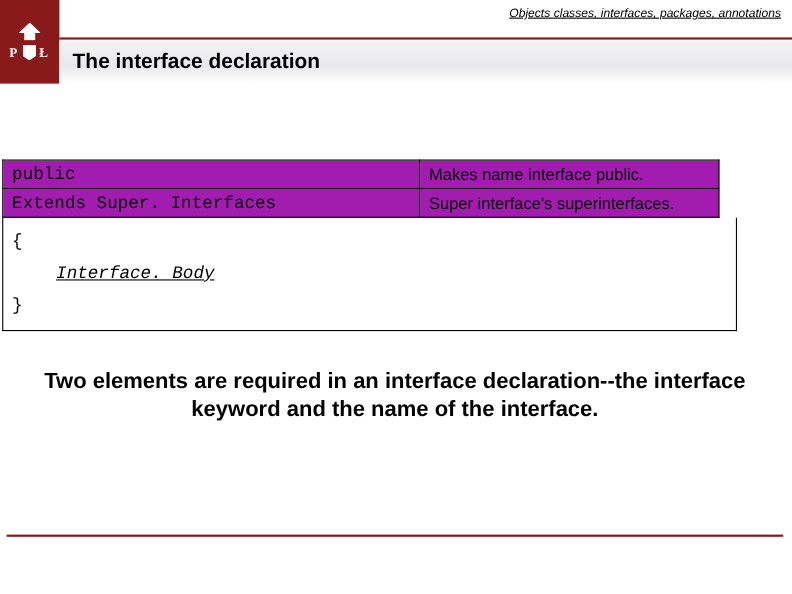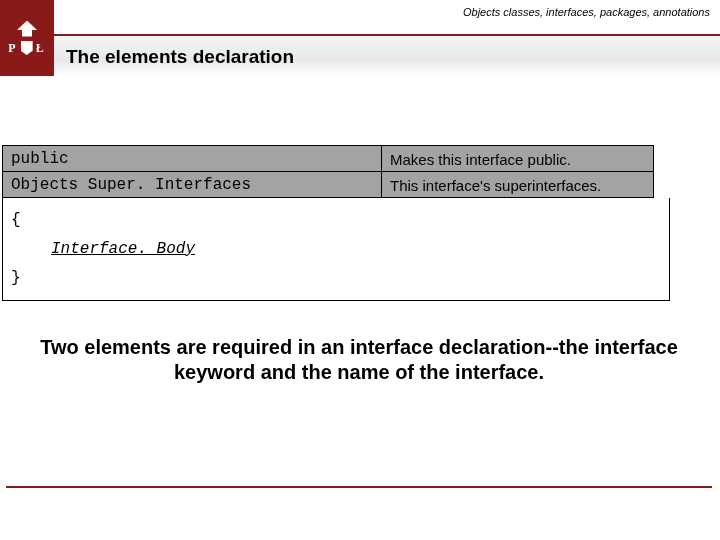--- a/index.html
+++ b/index.html
@@ -57,20 +57,21 @@
     clip-path: polygon(50% 0, 100% 60%, 75% 60%, 75% 100%, 25% 100%, 25% 60%, 0 60%);
   }
   .breadcrumb {
     position: absolute;
     right: 10px;
     top: 6px;
     font-size: 11px;
     font-style: italic;
     color: #000;
     text-align: right;
+    text-decoration: underline;
   }
   .hr-top {
     position: absolute;
     left: 54px;
     right: 0;
     top: 34px;
     height: 0;
     border-top: 2px solid #8a1a1a;
   }
   .title-bar {
@@ -115,21 +116,21 @@
     border-right: 1px solid #000;
     width: 362px;
     font-family: Consolas, "Courier New", monospace;
   }
   table.decl td:last-child {
     border-right: 1px solid #000;
     font-family: Verdana, Arial, sans-serif;
     font-size: 15px;
   }
   .shade {
-    background: #a3a3a3;
+    background: #a21caf;
   }
   .bodybox {
     margin-left: 2px;
     width: 650px;
     border-left: 1px solid #000;
     border-right: 1px solid #000;
     border-bottom: 1px solid #000;
     font-family: Consolas, "Courier New", monospace;
     font-size: 16px;
     padding: 8px 8px 8px 8px;
@@ -169,34 +170,34 @@
       <span class="logo-eagle"></span>
       <span class="logo-letters">
         <span>P</span>
         <span class="logo-shield"></span>
         <span>Ł</span>
       </span>
     </div>
     <div class="breadcrumb">Objects classes, interfaces, packages, annotations</div>
     <div class="hr-top"></div>
     <div class="title-bar">
-      <h1>The elements declaration</h1>
+      <h1>The interface declaration</h1>
     </div>
   </div>
 
   <div class="content">
     <table class="decl">
       <tbody>
           <tr class="shade">
         <td>public</td>
-        <td>Makes this interface public.</td>
+        <td>Makes name interface public.</td>
       </tr>
       <tr class="shade">
-        <td>Objects Super. Interfaces</td>
-        <td>This interface's superinterfaces.</td>
+        <td>Extends Super. Interfaces</td>
+        <td>Super interface's superinterfaces.</td>
       </tr>
     </tbody>
       </table>
     <div class="bodybox">
       <div>{</div>
       <div class="indent">Interface. Body</div>
       <div>}</div>
     </div>
   </div>
 

